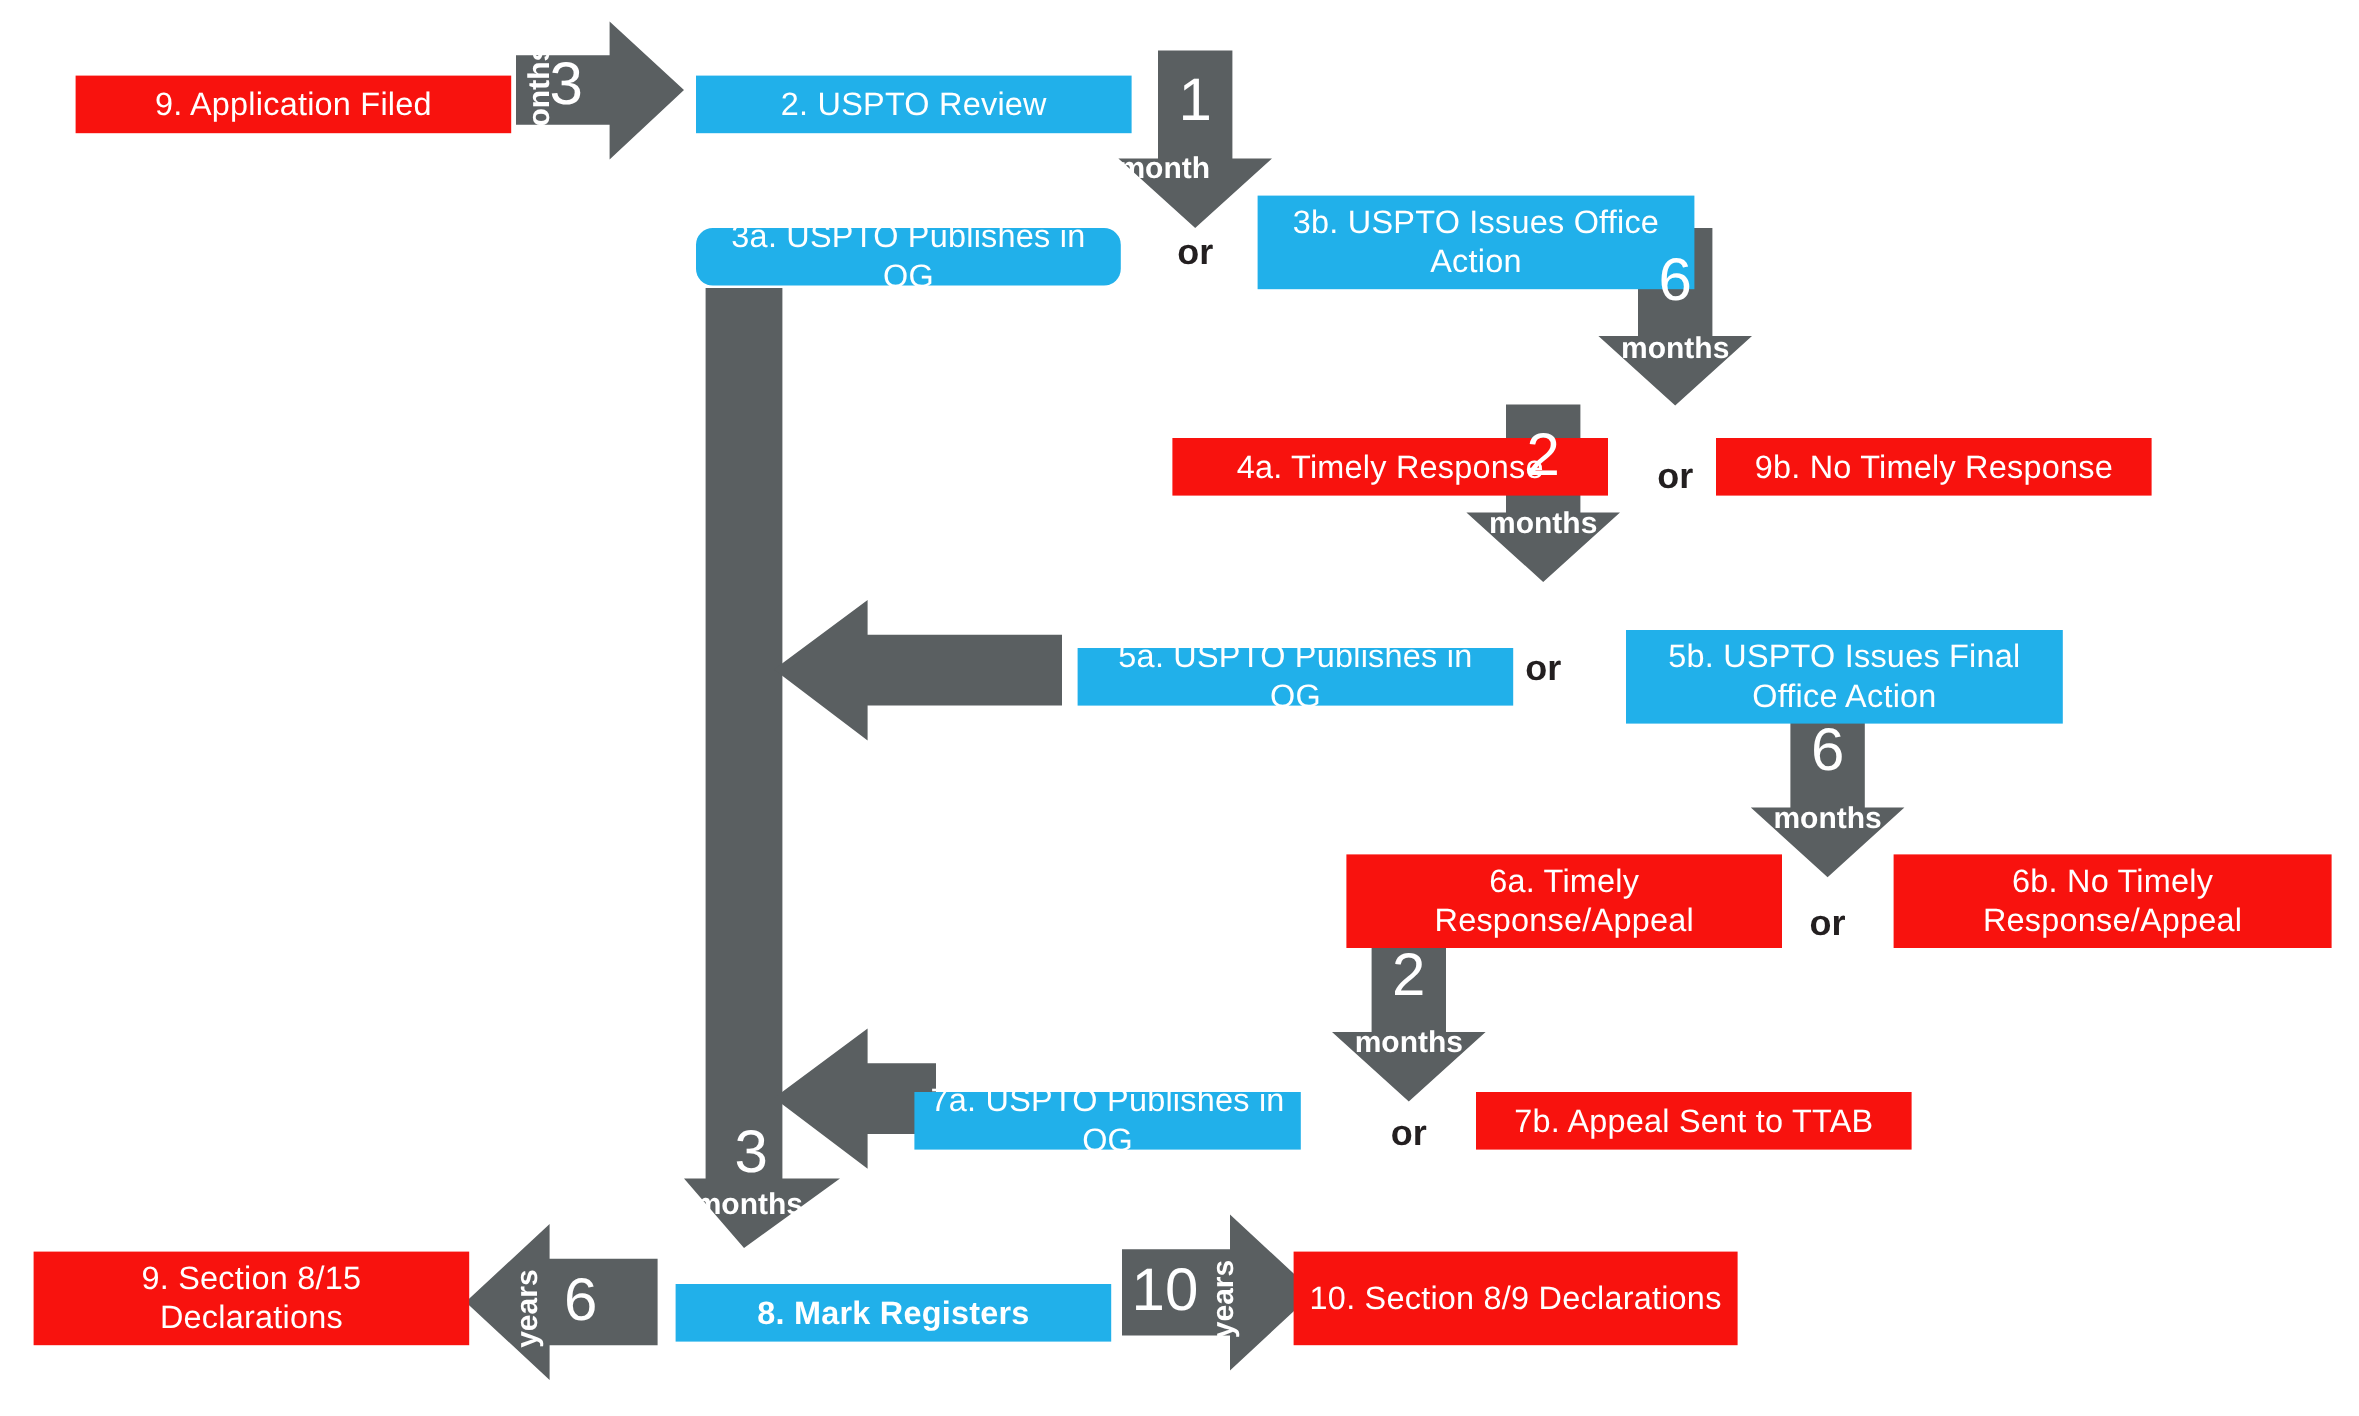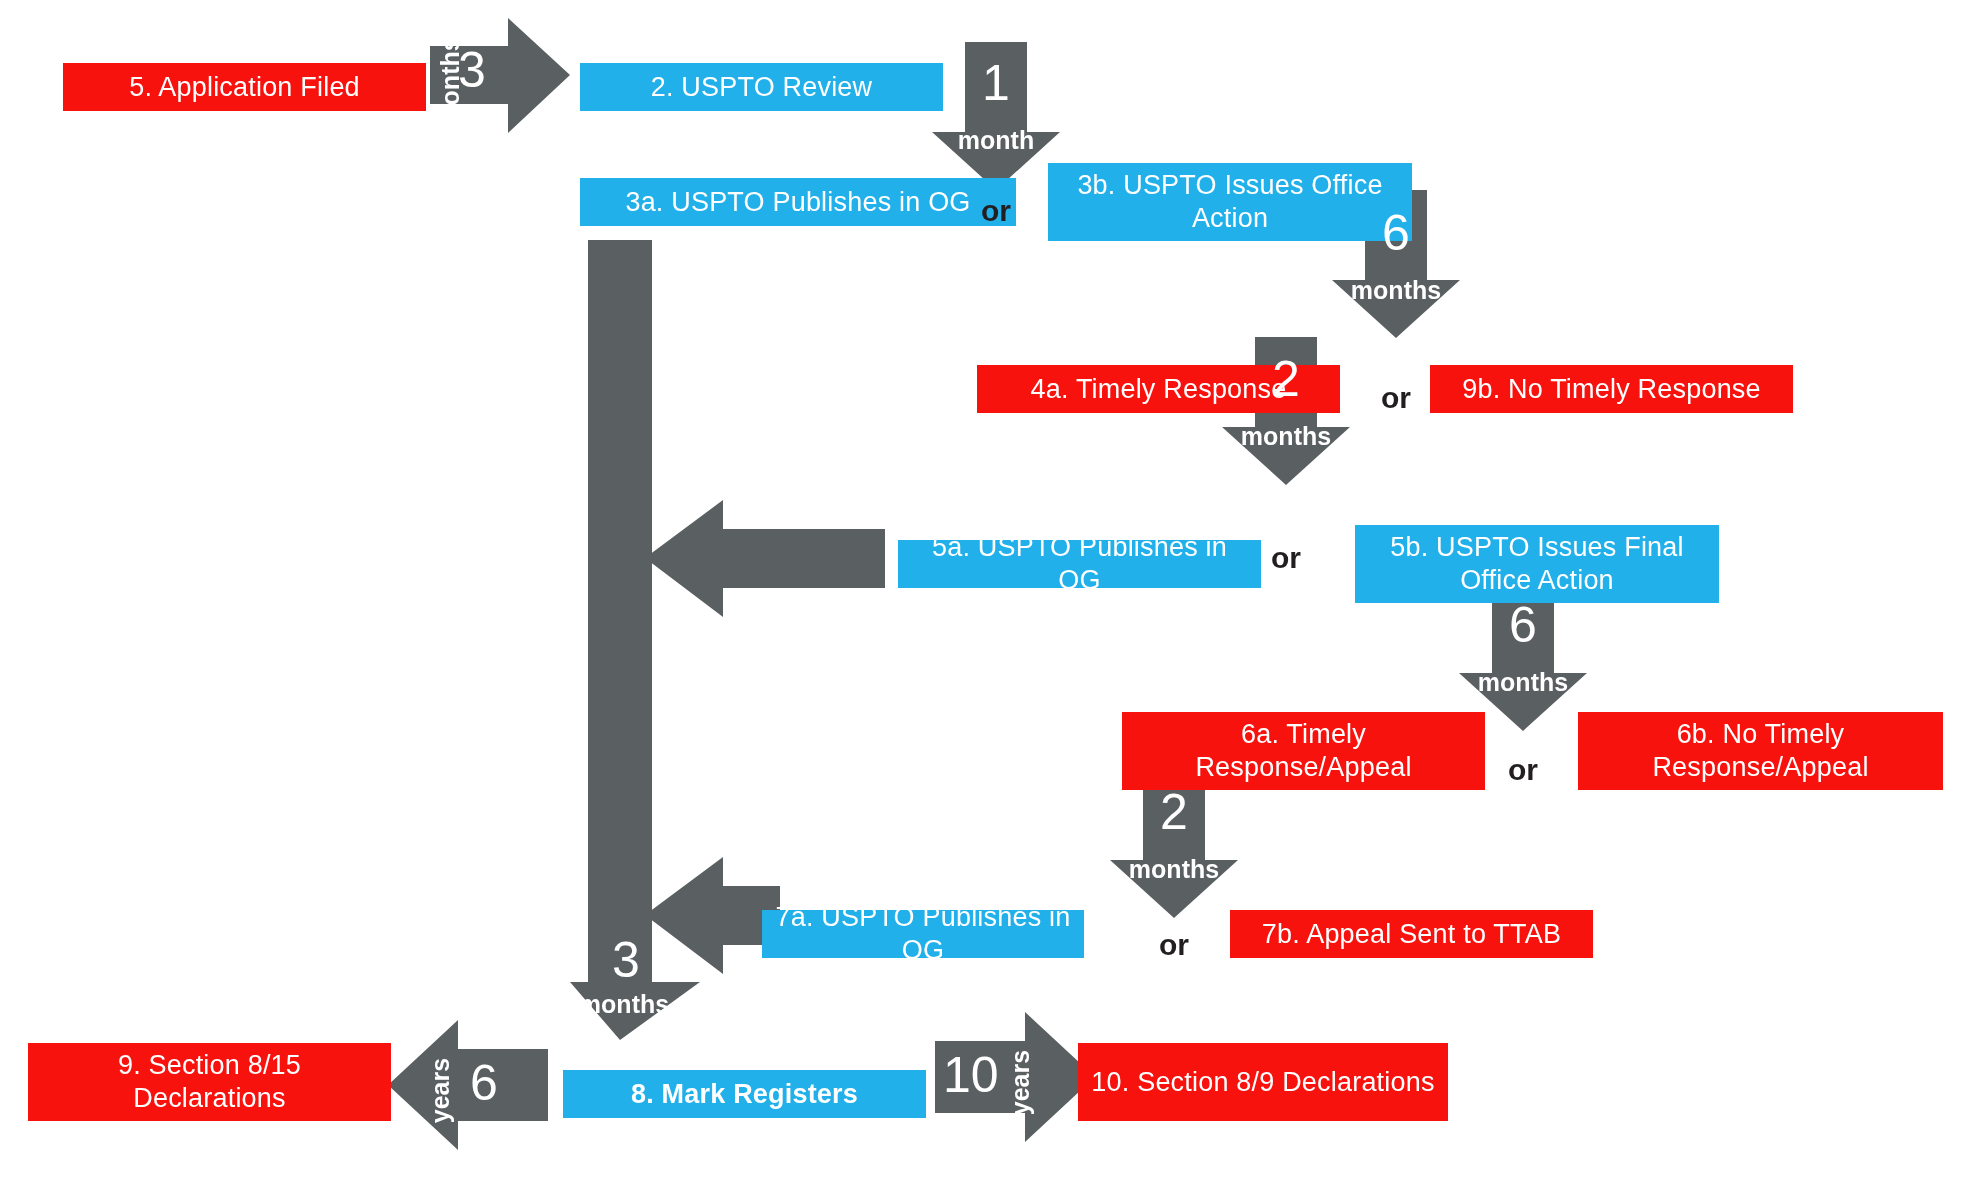--- a/index.html
+++ b/index.html
@@ -86,21 +86,21 @@
   <svg class="arrow-svg" style="left:430px; top:18px; width:140px; height:115px;" viewBox="0 0 140 115">
     <path d="M 0,28 L 78,28 L 78,0 L 140,57 L 78,115 L 78,86 L 0,86 Z"></path>
   </svg>
   <div class="alabel anum" style="left:458px; top:45px;">3</div>
   <div class="alabel aunit vert-unit" style="left:370px; top:70px; width:160px; text-align:center;">months</div>
 
   <svg class="arrow-svg" style="left:932px; top:42px; width:128px; height:148px;" viewBox="0 0 128 148">
     <path d="M 33,0 L 95,0 L 95,90 L 128,90 L 64,148 L 0,90 L 33,90 Z"></path>
   </svg>
   <div class="alabel anum" style="left:932px; top:58px; width:128px; text-align:center;">1</div>
-  <div class="alabel aunit" style="left:932px; top:128px; width:128px; text-align:center;">month</div>
+  <div class="alabel aunit" style="left:932px; top:128px; width:128px; text-align:left;">month</div>
 
   <svg class="arrow-svg" style="left:1332px; top:190px; width:128px; height:148px;" viewBox="0 0 128 148">
     <path d="M 33,0 L 95,0 L 95,90 L 128,90 L 64,148 L 0,90 L 33,90 Z"></path>
   </svg>
   <div class="alabel anum" style="left:1332px; top:208px; width:128px; text-align:center;">6</div>
   <div class="alabel aunit" style="left:1332px; top:278px; width:128px; text-align:center;">months</div>
 
   <svg class="arrow-svg" style="left:1222px; top:337px; width:128px; height:148px;" viewBox="0 0 128 148">
     <path d="M 33,0 L 95,0 L 95,90 L 128,90 L 64,148 L 0,90 L 33,90 Z"></path>
   </svg>
@@ -145,28 +145,28 @@
   <div class="alabel anum" style="left:943px; top:1050px;">10</div>
   <div class="alabel aunit vert-unit" style="left:955px; top:1070px; width:130px; text-align:center;">years</div>
 
   <div class="orlab" style="left:932px; top:196px; width:128px; text-align:center;">or</div>
   <div class="orlab" style="left:1332px; top:383px; width:128px; text-align:center;">or</div>
   <div class="orlab" style="left:1222px; top:543px; width:128px; text-align:center;">or</div>
   <div class="orlab" style="left:1459px; top:755px; width:128px; text-align:center;">or</div>
   <div class="orlab" style="left:1110px; top:930px; width:128px; text-align:center;">or</div>
 
   <div class="box red" style="left:63px; top:63px; width:363px; height:48px;">
-    <span>5. Application Filed</span>
+    <span>9. Application Filed</span>
   </div>
 
   <div class="box blue" style="left:580px; top:63px; width:363px; height:48px;">
     <span>2. USPTO Review</span>
   </div>
 
-  <div class="box blue" style="left:580px; top:178px; width:436px; height:48px;">
+  <div class="box blue" style="left:580px; top:190px; width:354px; height:48px;border-radius:14px;">
     <span>3a. USPTO Publishes in OG</span>
   </div>
 
   <div class="box blue" style="left:1048px; top:163px; width:364px; height:78px;">
     <span>3b. USPTO  Issues Office Action</span>
   </div>
 
   <div class="box red" style="left:977px; top:365px; width:363px; height:48px;">
     <span>4a. Timely Response</span>
   </div>

